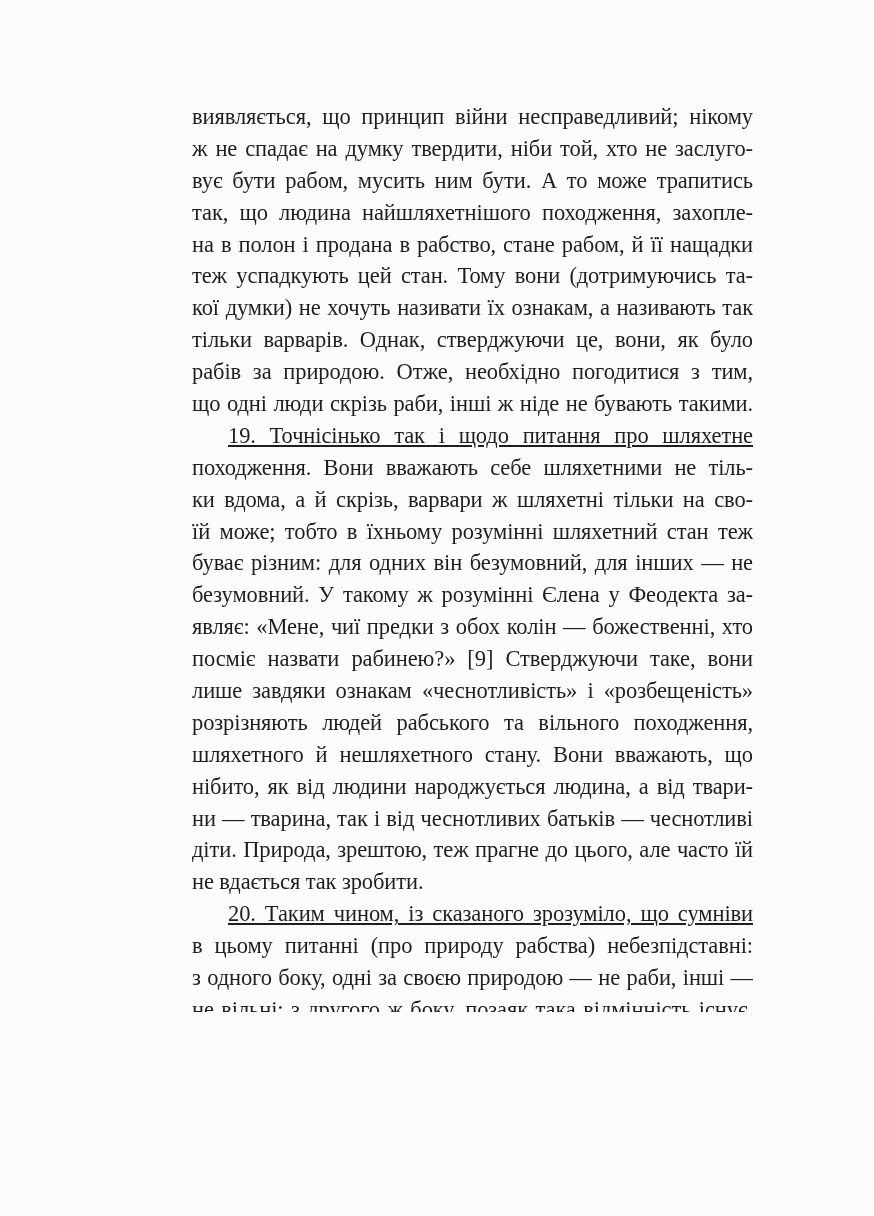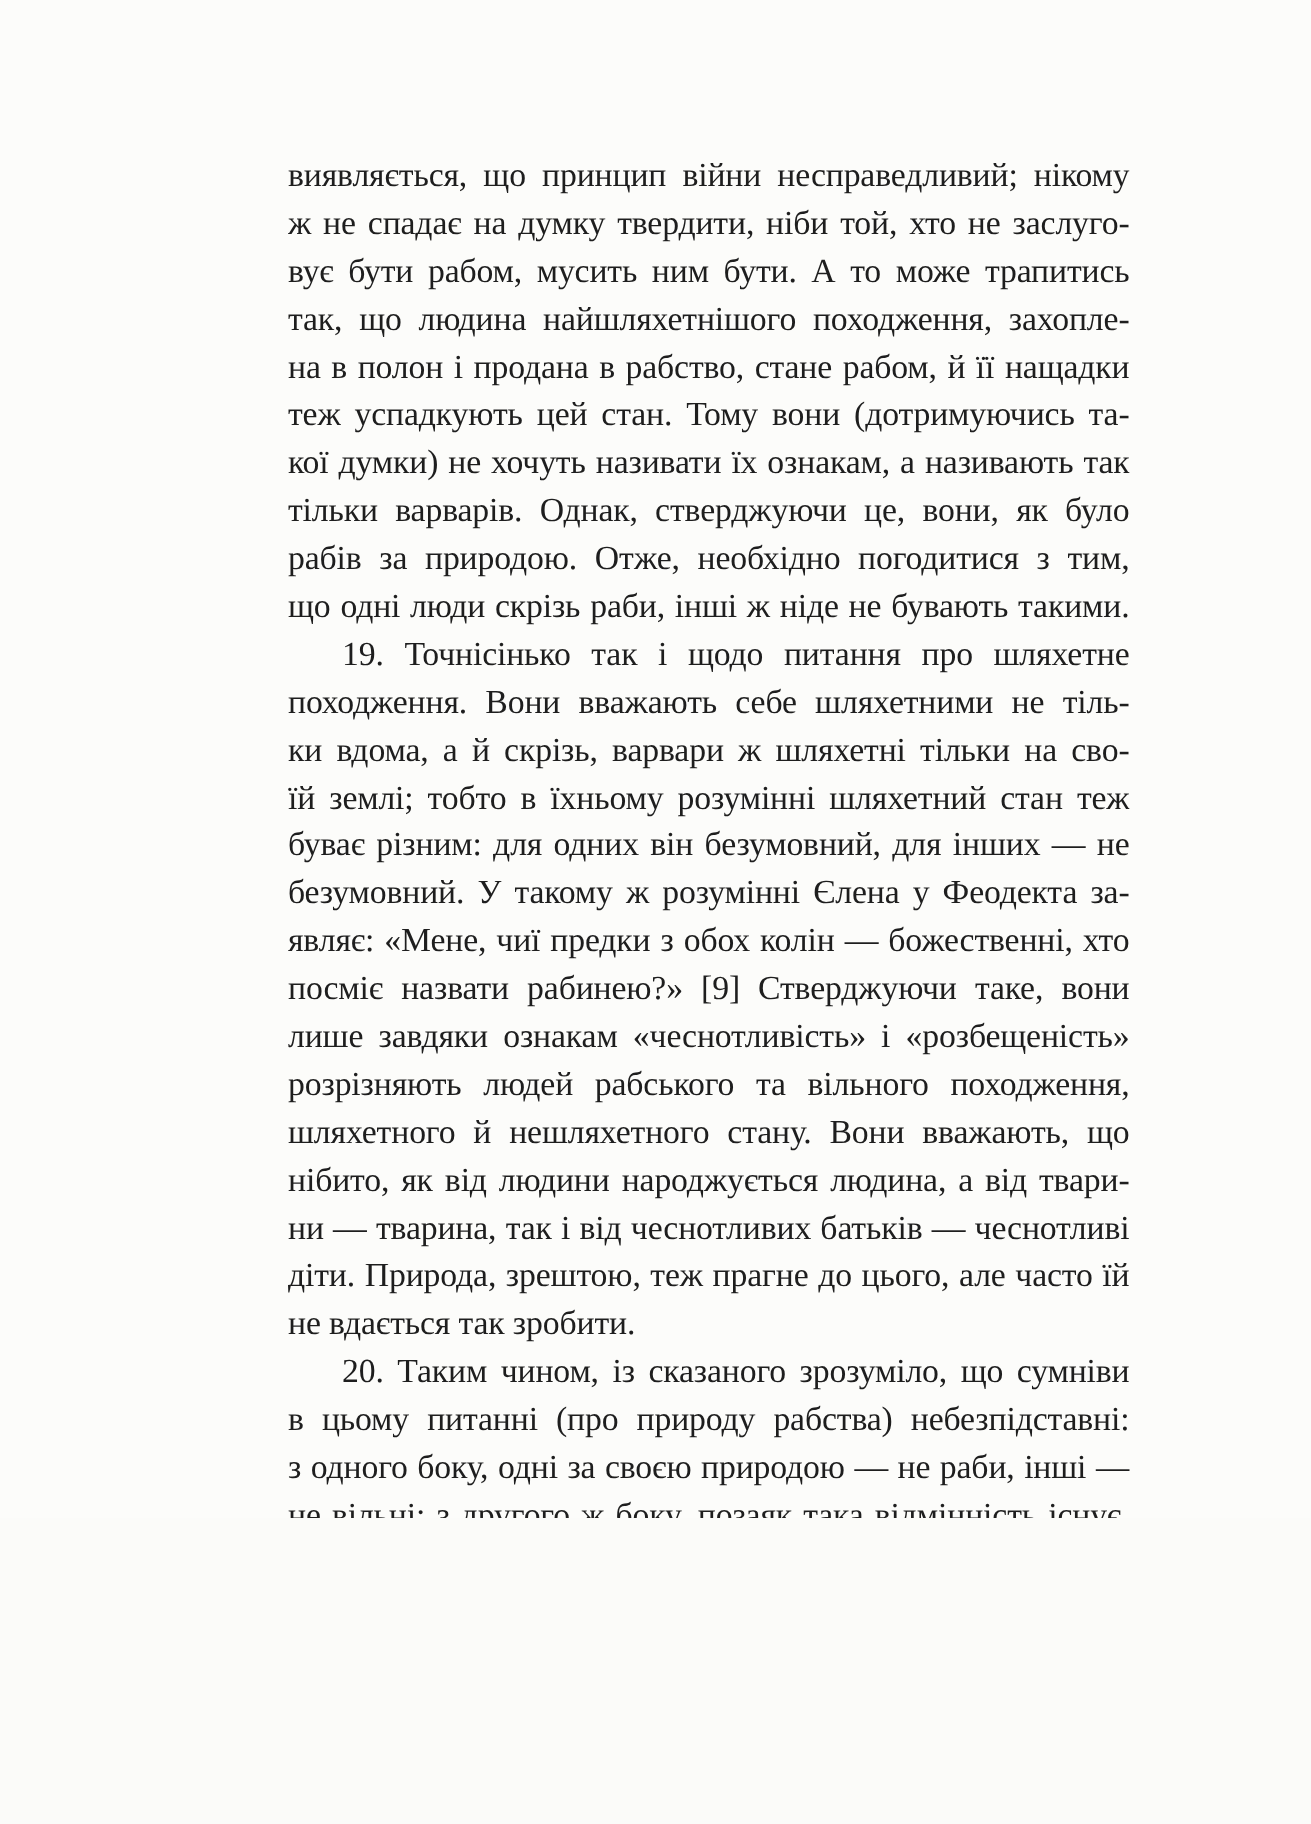--- a/index.html
+++ b/index.html
@@ -26,21 +26,21 @@
     letter-spacing: -0.1px;
   }
   .paragraph { margin: 0; padding: 0; }
   .line {
     text-align: justify;
     text-align-last: justify;
     height: 31.9px;
     overflow: hidden;
     white-space: normal;
   }
-  .line.indent { text-indent: 36px; }
+  .line.indent { text-indent: 36px; text-decoration: underline; }
   .line.lastfree { text-align-last: left; }
   .folio {
     position: absolute;
     left: 192px;
     top: 1078px;
     width: 561px;
     font-size: 22px;
     font-style: italic;
     color: #242424;
   }
@@ -59,21 +59,21 @@
         <div class="line">теж успадкують цей стан. Тому вони (дотримуючись та-</div>
         <div class="line">кої думки) не хочуть називати їх ознакам, а називають так</div>
         <div class="line">тільки варварів. Однак, стверджуючи це, вони, як було</div>
         <div class="line">рабів за природою. Отже, необхідно погодитися з тим,</div>
         <div class="line">що одні люди скрізь раби, інші ж ніде не бувають такими.</div>
       </div>
       <div class="paragraph">
         <div class="line indent">19. Точнісінько так і щодо питання про шляхетне</div>
         <div class="line">походження. Вони вважають себе шляхетними не тіль-</div>
         <div class="line">ки вдома, а й скрізь, варвари ж шляхетні тільки на сво-</div>
-        <div class="line">їй землі; тобто в їхньому розумінні шляхетний стан теж</div>
+        <div class="line">їй може; тобто в їхньому розумінні шляхетний стан теж</div>
         <div class="line">буває різним: для одних він безумовний, для інших — не</div>
         <div class="line">безумовний. У такому ж розумінні Єлена у Феодекта за-</div>
         <div class="line">являє: «Мене, чиї предки з обох колін — божественні, хто</div>
         <div class="line">посміє назвати рабинею?» [9] Стверджуючи таке, вони</div>
         <div class="line">лише завдяки ознакам «чеснотливість» і «розбещеність»</div>
         <div class="line">розрізняють людей рабського та вільного походження,</div>
         <div class="line">шляхетного й нешляхетного стану. Вони вважають, що</div>
         <div class="line">нібито, як від людини народжується людина, а від твари-</div>
         <div class="line">ни — тварина, так і від чеснотливих батьків — чеснотливі</div>
         <div class="line">діти. Природа, зрештою, теж прагне до цього, але часто їй</div>

